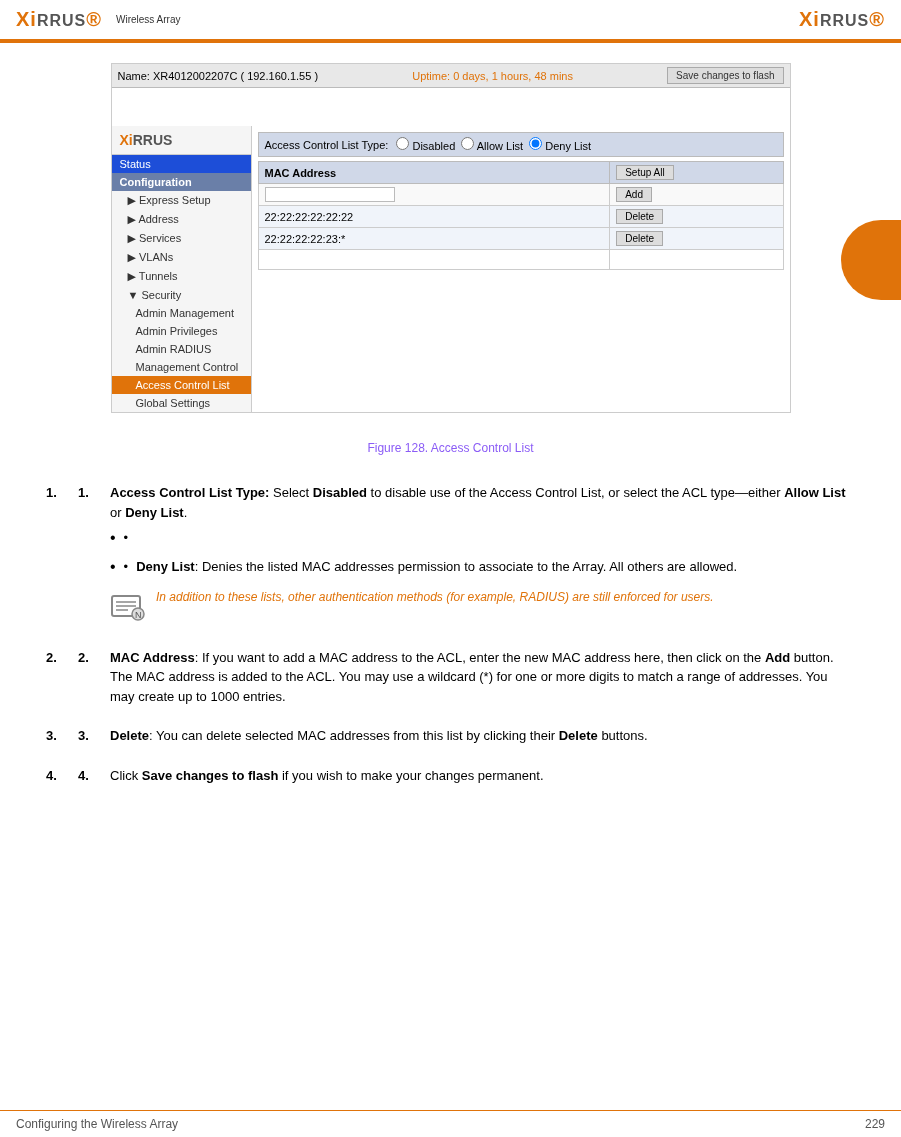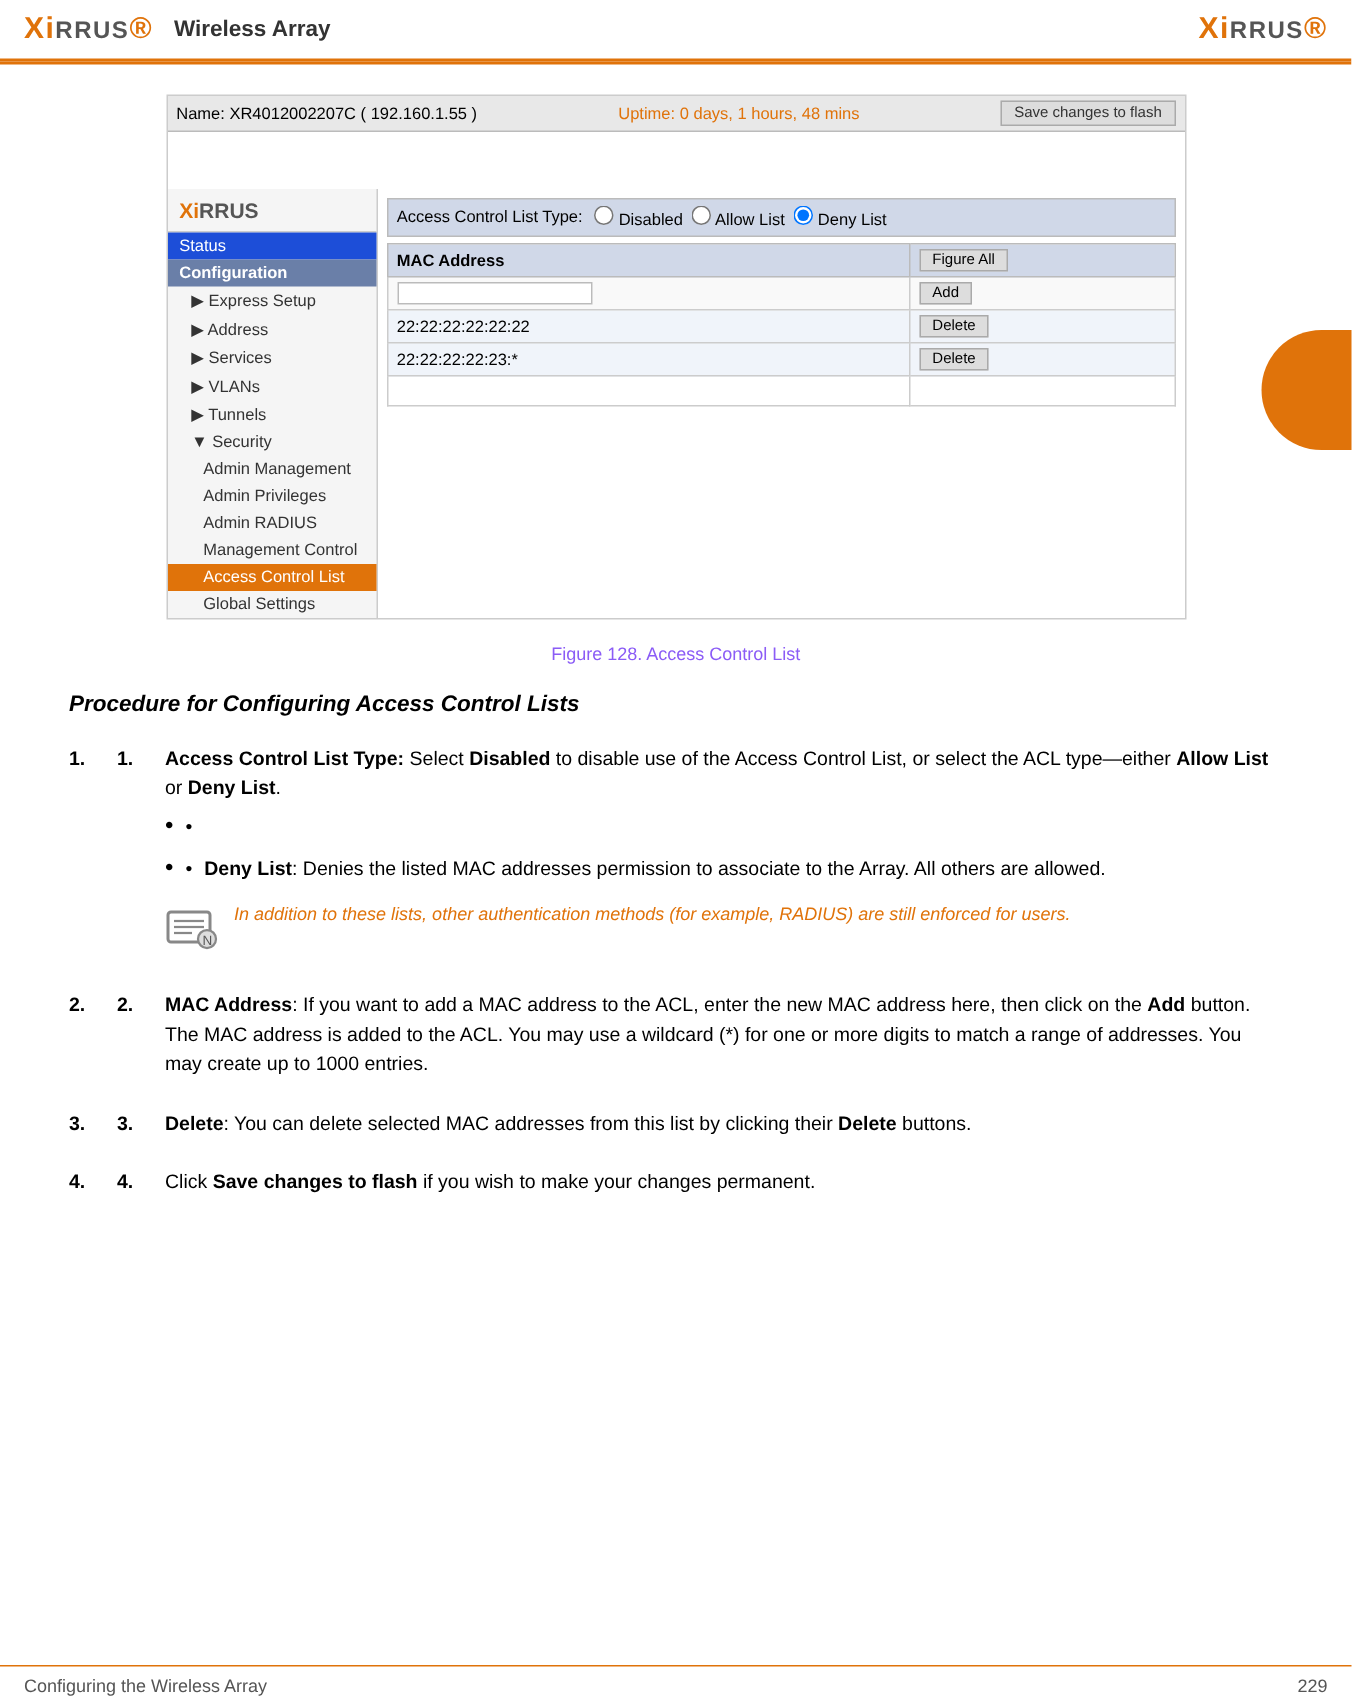--- a/index.html
+++ b/index.html
@@ -19,20 +19,21 @@
       justify-content: space-between;
       padding: 8px 16px;
       border-bottom: 2px solid #e0730a;
     }
 
     
     .main-content {
       display: flex;
       flex-direction: column;
       padding: 10px 16px;
+      gap: 12px;
     }
 
     
     .ui-frame {
       border: 1px solid #ccc;
       width: 680px;
       margin: 0 auto 8px auto;
       font-size: 11px;
     }
 
@@ -259,21 +260,21 @@
     }
   </style>
 </head>
 <body>
 
 <div class="page-header">
   <div style="display:flex; align-items:center; gap:6px;">
     <div style="font-size:20px; font-weight:bold; color:#e0730a; letter-spacing:1px;">
       Xi<span style="color:#555; font-size:16px;">RRUS</span><span style="color:#e0730a;">®</span>
     </div>
-    <span style="font-size:15px; font-weight:bold; color:#333; margin-left:8px;">Wireless Array</span>
+    <span style="font-size:10px; font-weight:normal; color:#333; margin-left:8px;">Wireless Array</span>
   </div>
   <div style="font-size:20px; font-weight:bold; color:#e0730a; letter-spacing:1px;">
     Xi<span style="color:#555; font-size:16px;">RRUS</span><span style="color:#e0730a;">®</span>
   </div>
 </div>
 
 <div style="border-bottom: 2px solid #e0730a; margin: 0 0 10px 0;"></div>
 
 <div class="main-content">
 
@@ -350,21 +351,21 @@
               <input type="radio" name="acl" checked="" style=""> Deny List
             </label>
           </div>
         </div>
 
         <table class="mac-table">
           <thead>
             <tr>
               <th>MAC Address</th>
               <th>
-                <button class="btn-small">Figure All</button>
+                <button class="btn-small">Setup All</button>
               </th>
             </tr>
           </thead>
           <tbody>
             <tr class="add-row">
               <td>
                 <input type="text" style="width: 130px; font-size: 10px; border: 1px solid rgb(187, 187, 187); padding: 1px 3px;">
               </td>
               <td>
                 <button class="btn-small">Add</button>
@@ -390,21 +391,20 @@
         </table>
       </div>
     </div>
   </div>
 
   <div class="figure-caption">Figure 128. Access Control List</div>
 
   <div class="orange-circle"></div>
 
   <div class="doc-content">
-    <h2>Procedure for Configuring Access Control Lists</h2>
 
     <ol>
 
       <li>
         <span style="font-weight:bold; min-width:22px; flex-shrink:0;">1.</span>
         <div class="li-content">
           <p><strong>Access Control List Type:</strong> Select <strong>Disabled</strong> to disable use of the Access Control List, or select the ACL type—either <strong>Allow List</strong> or <strong>Deny List</strong>.</p>
           <ul>
             <li>
               <span>•</span>

